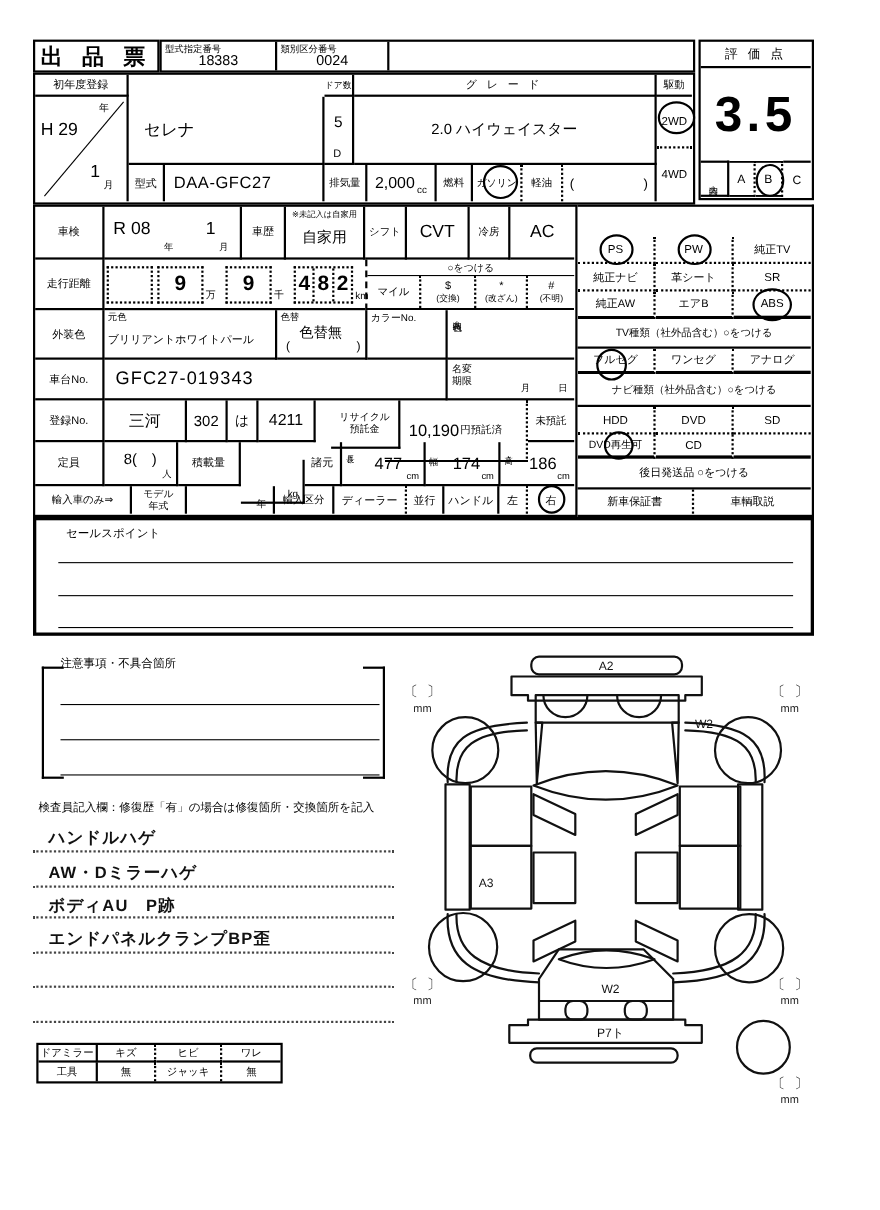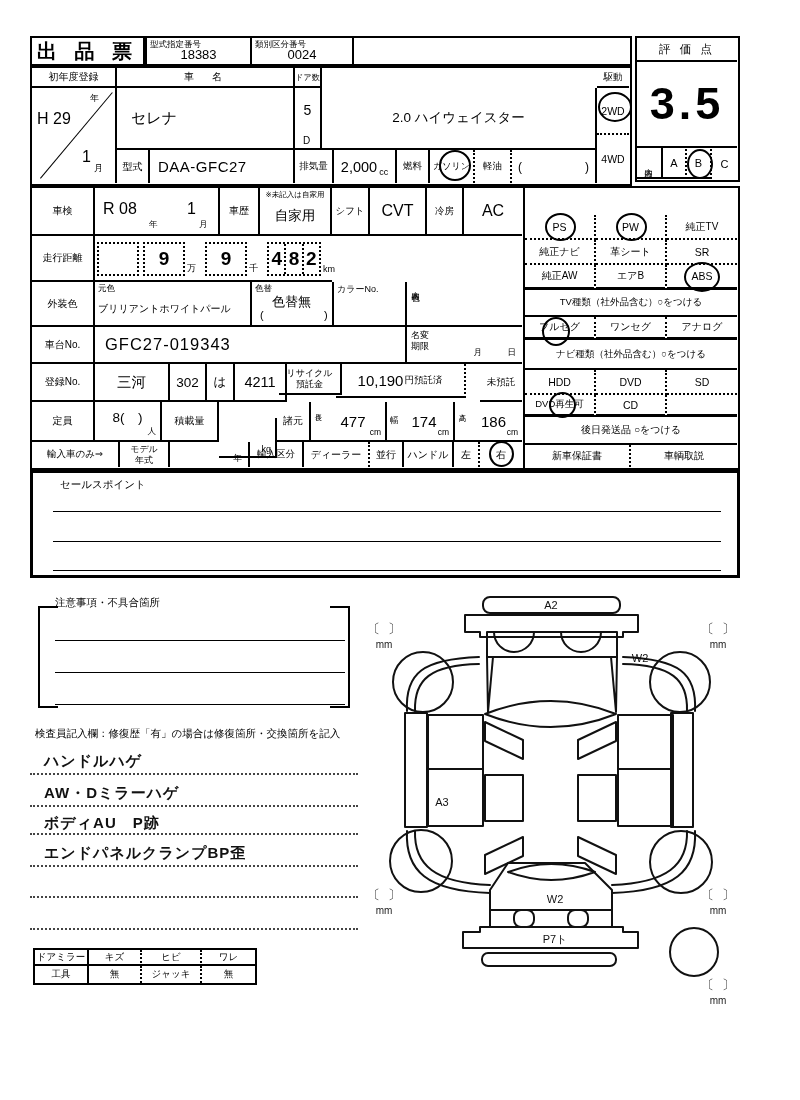--- a/index.html
+++ b/index.html
@@ -53,22 +53,22 @@
     <div class="c cc" style="left:0;top:108px;width:26px;height:33px;border-top:2.5px solid #000">
         <span class="vert" style="font-size:8.5px">内装</span>
       </div>
     <div class="c dr cc" style="left:26px;top:108px;width:24px;height:33px;border-top:2.5px solid #000;font-size:11px">A</div>
     <div class="c dr cc" style="left:50px;top:108px;width:25px;height:33px;border-top:2.5px solid #000;font-size:11px">B</div>
     <div class="c nr nb cc" style="left:75px;top:108px;width:25px;height:33px;border-top:2.5px solid #000;font-size:11px">C</div>
   </div>
 
   <div class="rgn" style="left:30px;top:66px;width:602px;height:120px">
     <div class="c cc lab" style="left:0;top:0;width:85px;height:20px">初年度登録</div>
-    <div class="c cc lab" style="left:85px;top:0;width:178px;height:20px;letter-spacing:4px">車　名</div>
     <div class="c cc" style="left:263px;top:0;width:27px;height:20px;font-size:8px">ドア数</div>
+    <div class="c cc lab" style="left:290px;top:0;width:275px;height:20px;letter-spacing:3px">グ レ ー ド</div>
     <div class="c nr cc" style="left:565px;top:0;width:32px;height:20px;font-size:9.5px">駆動</div>
 
     <div class="c nb" style="left:0;top:20px;width:85px;height:95px">
       <span class="ab" style="left:58px;top:4px;font-size:9px">年</span>
       <span class="ab" style="left:5px;top:22px;font-size:16px">H 29</span>
       <span class="ab" style="left:50px;top:60px;font-size:16px">1</span>
       <span class="ab" style="left:62px;top:74px;font-size:9px">月</span>
     </div>
     <div class="c" style="left:85px;top:20px;width:178px;height:62px">
       <div class="cc" style="height:100%;justify-content:flex-start;padding-left:14px;font-size:15px">セレナ</div>
@@ -128,20 +128,38 @@
       <span class="ab" style="left:92px;top:26px;font-size:9px">万</span>
       <div class="mbox" style="left:110px;top:6px;width:42px;height:34px">9</div>
       <span class="ab" style="left:154px;top:26px;font-size:9px">千</span>
       <div class="mbox" style="left:172px;top:6px;width:54px;height:34px;padding:0">
         <span class="cc" style="flex:1;height:100%">4</span>
         <span class="cc" style="flex:1;height:100%;border-left:2px dotted #000">8</span>
         <span class="cc" style="flex:1;height:100%;border-left:2px dotted #000">2</span>
       </div>
       <span class="ab" style="left:228px;top:28px;font-size:9px">km</span>
     </div>
+    <div class="c nr nb" style="left:300px;top:48px;width:190px;height:46px;border-left:2px dashed #000;border-bottom:2px solid #000">
+      <div class="cc" style="height:15px;border-bottom:1.5px solid #000;font-size:9px">○をつける</div>
+      <div style="display:flex;height:29px">
+        <div class="cc" style="width:48px;font-size:9.5px">マイル</div>
+        <div class="cc col" style="width:50px;border-left:2px dotted #000">
+          <span style="font-size:10px">$</span>
+          <span style="font-size:8px">(交換)</span>
+        </div>
+        <div class="cc col" style="width:48px;border-left:2px dotted #000">
+          <span style="font-size:10px">*</span>
+          <span style="font-size:8px">(改ざん)</span>
+        </div>
+        <div class="cc col" style="width:44px;border-left:2px dotted #000">
+          <span style="font-size:10px">#</span>
+          <span style="font-size:8px">(不明)</span>
+        </div>
+      </div>
+    </div>
 
     <div class="c cc lab" style="left:0;top:94px;width:63px;height:45px">外装色</div>
     <div class="c" style="left:63px;top:94px;width:157px;height:45px">
       <span class="tiny">元色</span>
       <div class="ab" style="left:3px;top:20px;font-size:10px;white-space:nowrap">ブリリアントホワイトパール</div>
     </div>
     <div class="c" style="left:220px;top:94px;width:82px;height:45px">
       <span class="tiny">色替</span>
       <div class="ab" style="left:20px;top:11px;font-size:13px;font-weight:normal">色替無</div>
       <span class="ab" style="left:8px;top:27px;font-size:11px">(</span>
@@ -162,22 +180,22 @@
       <div class="ab" style="left:4px;top:3px;width:22px;font-size:9px;line-height:1.25">名変期限</div>
       <span class="ab" style="right:40px;bottom:3px;font-size:8.5px">月</span>
       <span class="ab" style="right:6px;bottom:3px;font-size:8.5px">日</span>
     </div>
 
     <div class="c cc lab" style="left:0;top:176px;width:63px;height:38px">登録No.</div>
     <div class="c cc" style="left:63px;top:176px;width:75px;height:38px;font-size:14.5px">三河</div>
     <div class="c cc" style="left:138px;top:176px;width:37px;height:38px;font-size:13.5px">302</div>
     <div class="c cc" style="left:175px;top:176px;width:28px;height:38px;font-size:12.5px">は</div>
     <div class="c cc" style="left:203px;top:176px;width:52px;height:38px;font-size:14.5px">4211</div>
-    <div class="c cc" style="left:247px;top:176px;width:63px;height:31px;font-size:9px;line-height:1.2;padding:0 4px">リサイクル預託金</div>
-    <div class="c dr cc" style="left:304px;top:176px;width:130px;height:34px">
+    <div class="c cc" style="left:269px;top:176px;width:63px;height:44px;font-size:9px;line-height:1.2;padding:0 4px">リサイクル預託金</div>
+    <div class="c dr cc" style="left:318px;top:176px;width:130px;height:56px">
       <span style="font-size:15px">10,190</span>
       <span style="font-size:9.5px;margin-left:1px">円預託済</span>
     </div>
     <div class="c nr cc" style="left:448px;top:176px;width:42px;height:38px;font-size:9.5px">未預託</div>
 
     <div class="c cc lab" style="left:0;top:214px;width:63px;height:40px">定員</div>
     <div class="c" style="left:63px;top:214px;width:67px;height:40px">
       <div class="cc" style="height:100%;padding-bottom:6px;font-size:13.5px">8(　)</div>
       <span class="ab" style="right:4px;bottom:2px;font-size:8.5px">人</span>
     </div>

